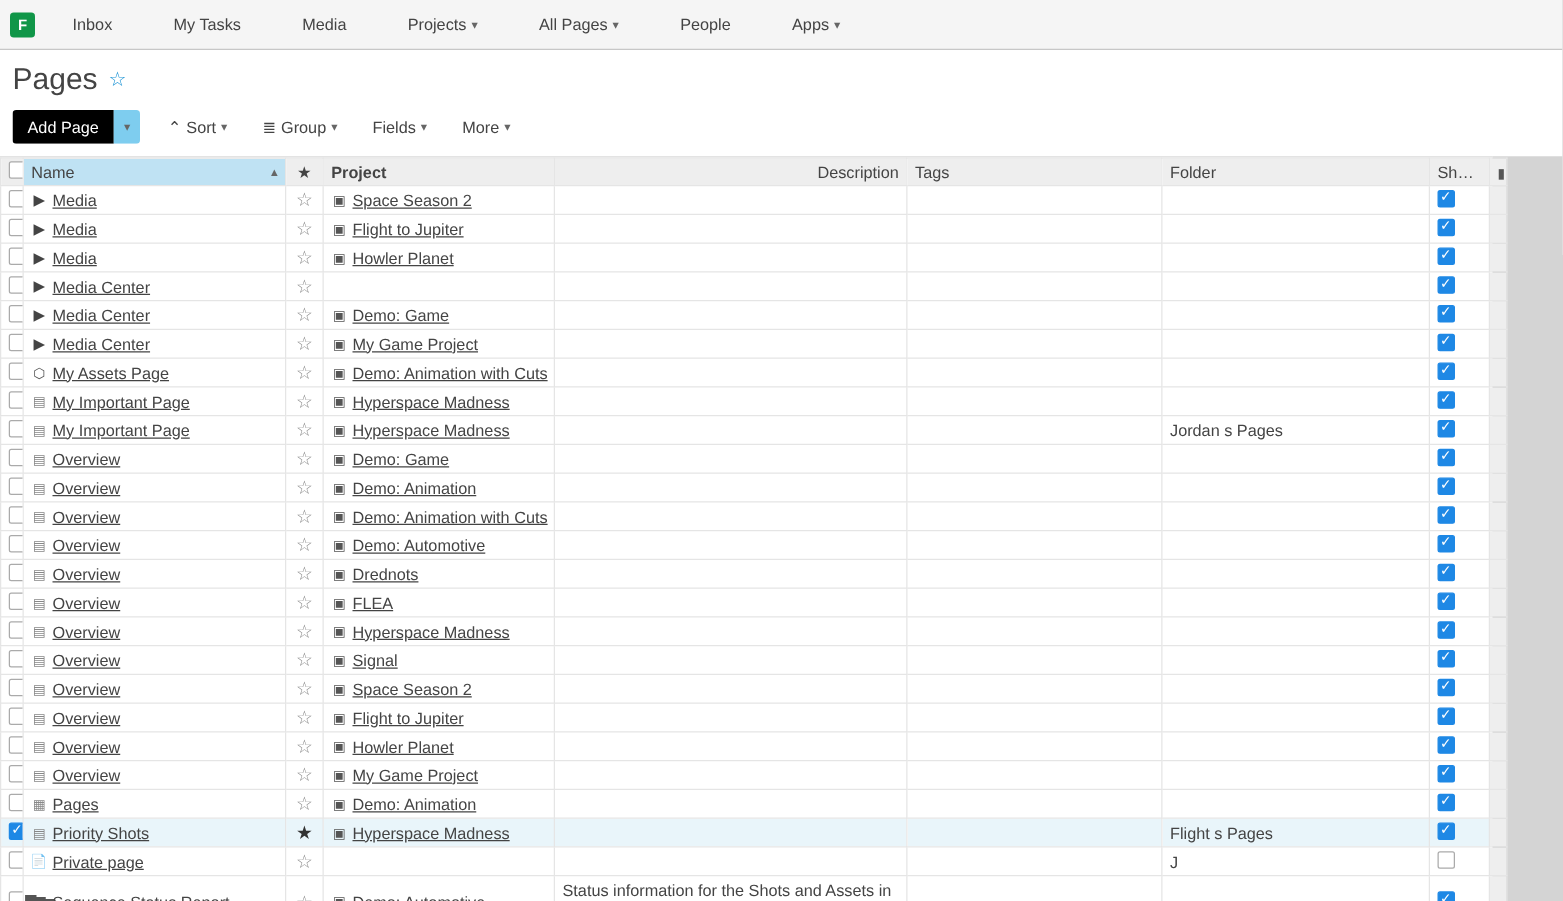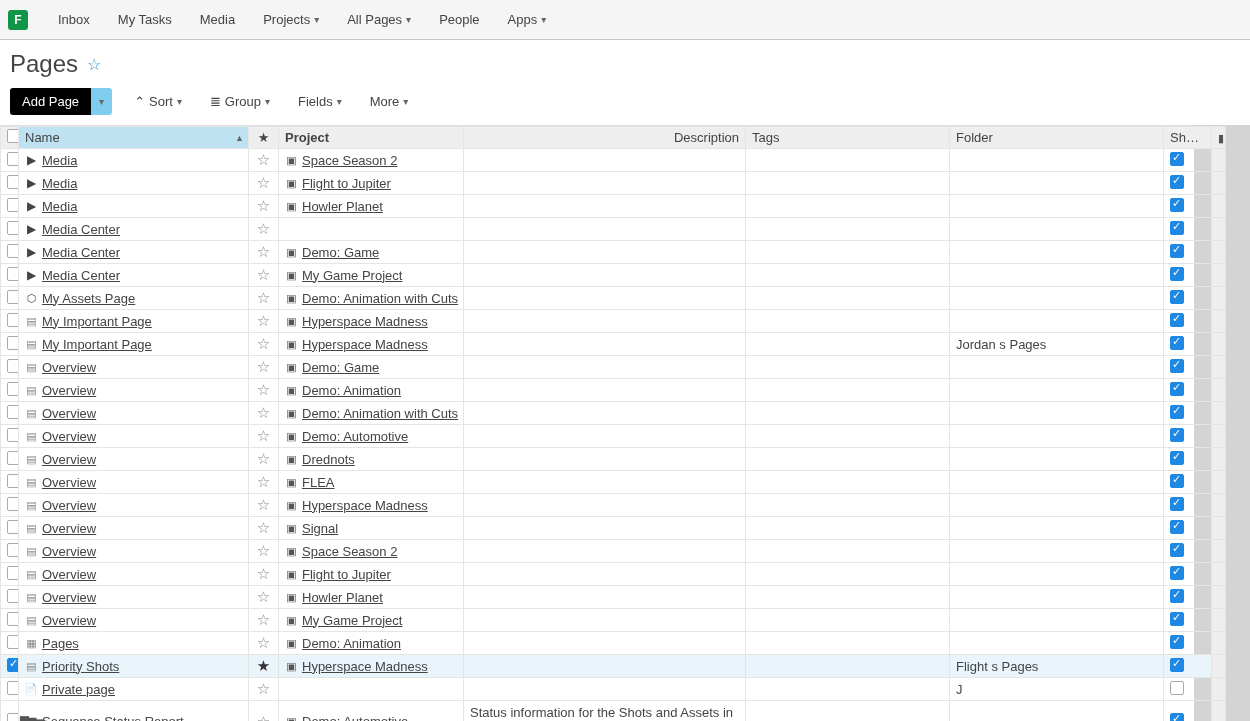--- a/index.html
+++ b/index.html
@@ -49,21 +49,21 @@
   }
 
   
   .table-wrap { background: #fff; border-top: 1px solid #ddd; width: calc(100% - 56px);}
   table { border-collapse: collapse; width: 100%; table-layout: fixed; }
   th, td { border: 1px solid #e5e5e5; padding: 2px 6px; height: 19px; vertical-align: middle; overflow: hidden; white-space: nowrap; text-overflow: ellipsis; font-size: 13px;}
   th { background: #eeeeee; font-weight: normal; color: #444; text-align: left; position: relative;}
   th.sorted { background: #bfe2f3; }
   .th-check { width: 18px; text-align: center;}
   .col-star { width: 30px; text-align: center; }
-  .col-name { width: 230px; }
+  .col-name { width: 210px; }
   .col-project { width: 185px; font-weight: bold; }
   .col-desc { width: 282px; text-align: right; }
   .col-tags { width: 204px; }
   .col-folder { width: 214px; }
   .col-shared { width: 48px; text-align: center;}
   .col-add { width: 14px; background: #eeeeee;}
   td.wrap { white-space: normal; line-height: 1.35; padding-top:3px; padding-bottom:3px;}
   tr.row.selected { background: #e9f5fa; }
 
   .cell-name { display: flex; align-items: center; gap: 4px; }
@@ -96,21 +96,21 @@
 
   .sort-caret { font-size:9px; position:absolute; right:4px; top:50%; transform:translateY(-50%); color:#666;}
   .sort-caret.up::before{content:"▲";}
   .add-col-icon{ font-size:11px; color:#555;}
 </style>
 </head>
 <body>
 
 <div class="topnav">
   <div class="logo">F</div>
-  <div id="nav-items" style="display: flex;">
+  <div id="nav-items" style="display: flex; gap: 21px;">
       <div class="nav-item">
         <span>Inbox</span>
       </div>
       <div class="nav-item">
         <span>My Tasks</span>
       </div>
       <div class="nav-item">
         <span>Media</span>
       </div>
       <div class="nav-item">

